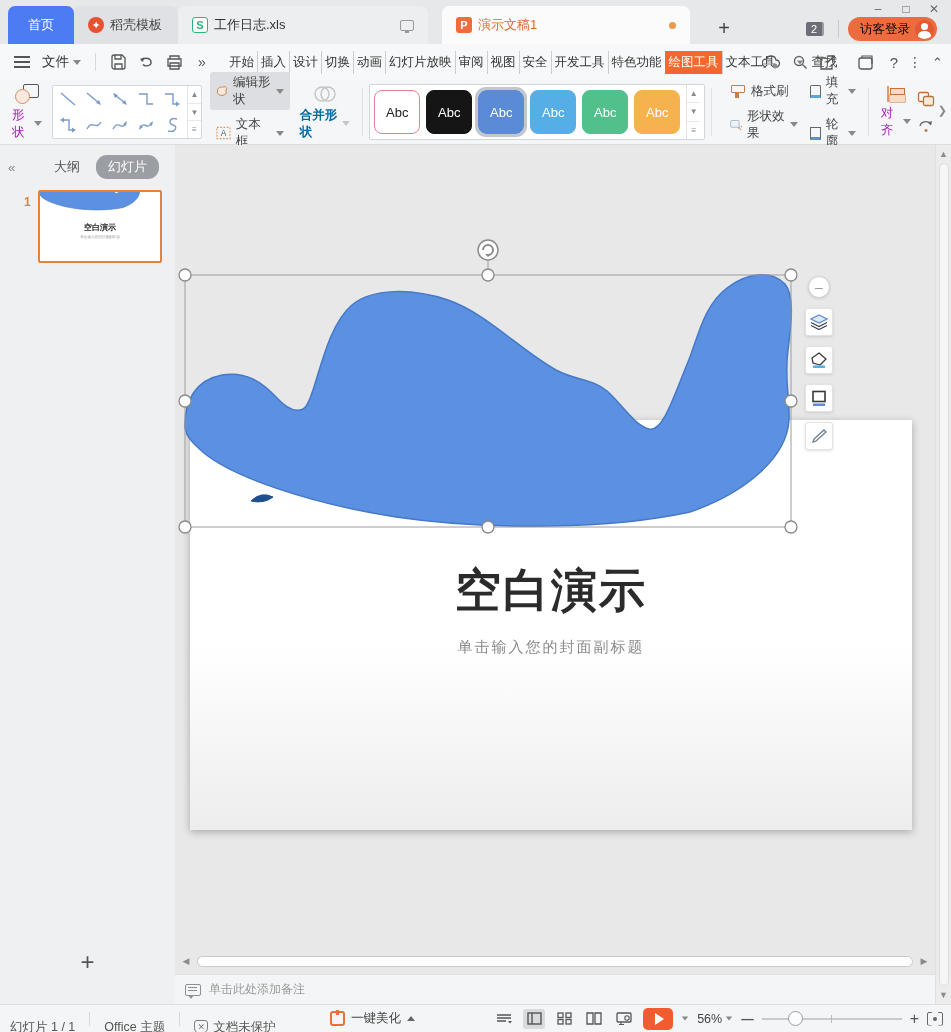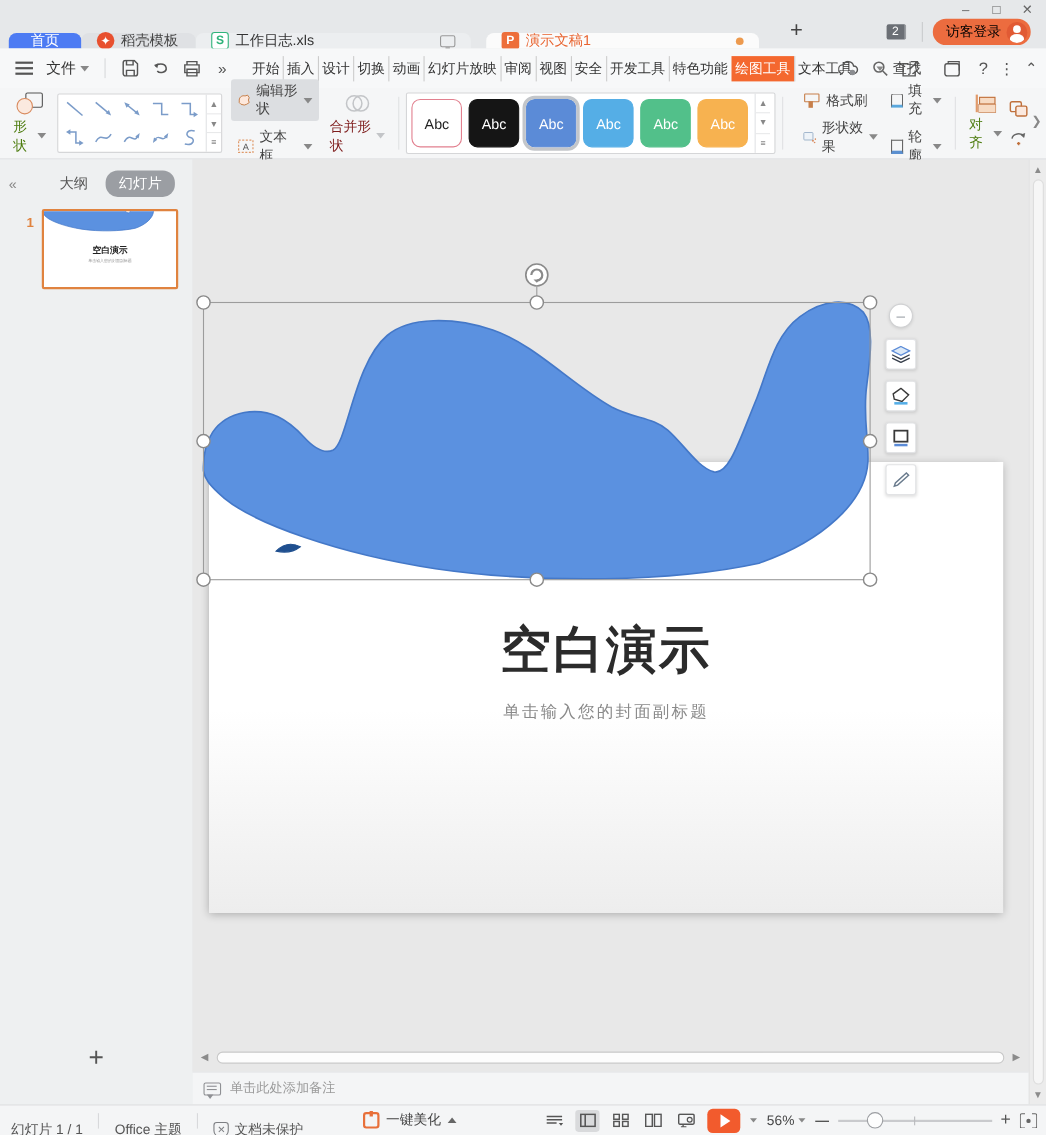--- a/index.html
+++ b/index.html
@@ -6,21 +6,21 @@
   html,body { width:951px; height:1032px; overflow:hidden;
     font-family:"Liberation Sans","DejaVu Sans",sans-serif; }
   body { background:#e9eaec; color:#333; font-size:13px; }
   .app { position:relative; width:951px; height:1032px; }
 
   
   .titlebar { position:relative; height:44px; background:#e6e8ea; }
   .winctl { position:absolute; top:0; right:4px; display:flex; gap:14px; color:#666; font-size:12px; padding:2px 6px;}
   .winctl span { cursor:default; width:14px; text-align:center;}
   .tabs { position:absolute; left:8px; bottom:0; display:flex; align-items:flex-end; height:30px; }
-  .tab { display:flex; align-items:center; gap:6px; height:14px; padding:0 14px;
+  .tab { display:flex; align-items:center; gap:6px; height:38px; padding:0 14px;
     border-radius:7px 7px 0 0; font-size:13px; color:#444; position:relative; }
   .tab.home { background:#4d7bf3; color:#fff; padding:0 20px; }
   .tab.docs { background:#dfe1e4; width:104px; }
   .tab.sheet { background:#eceef0; width:250px; color:#333;}
   .tab.active-doc { background:#fbfbfb; width:248px; color:#e8632f; margin-left:14px;}
   .tab .ticon { width:16px; height:16px; border-radius:3px; display:flex; align-items:center;
     justify-content:center; font-size:11px; font-weight:bold; color:#fff; flex:0 0 16px;}
   .ticon.flame { background:#e8502f; border-radius:50%; }
   .ticon.s { background:#fff; border:1px solid #2fb37a; color:#2fb37a; }
   .ticon.p { background:#ed6e3a; }
@@ -49,35 +49,35 @@
   .menu-items { display:flex; align-items:center; margin-left:10px; }
   .menu-item { font-size:12.5px; padding:3px 3px; color:#333; white-space:nowrap; position:relative;}
   .menu-item + .menu-item { border-left:1px solid #ccc; }
   .menu-item.active { background:#f4682f; color:#fff; border-left-color:transparent; }
   .find { display:flex; align-items:center; gap:4px; margin-left:14px; color:#444; font-size:13px;}
   .menubar .right { position:absolute; right:8px; display:flex; align-items:center; gap:10px; color:#555;}
 
   
   .ribbon { height:65px; background:#f5f6f7; border-bottom:1px solid #dcdddf; display:flex; align-items:center; padding:0 6px; position:relative;}
   .rb-sep { width:1px; height:48px; background:#e0e1e3; margin:0 6px; }
-  .bigbtn { display:flex; flex-direction:column; align-items:center; justify-content:center; gap:3px; padding:2px 6px; font-size:12.5px; color:#4d7c0f;}
+  .bigbtn { display:flex; flex-direction:column; align-items:center; justify-content:center; gap:3px; padding:2px 6px; font-size:12.5px; color:#a21caf;}
   .bigbtn .lbl { display:flex; align-items:center; gap:3px;}
   .shape-ic { width:24px; height:20px; position:relative;}
   .shape-ic:before{content:"";position:absolute;right:0;top:0;width:14px;height:12px;border:1.5px solid #555;border-radius:2px;}
   .shape-ic:after{content:"";position:absolute;left:0;bottom:0;width:13px;height:13px;border:1.5px solid #d98b5f;border-radius:50%;background:#fbe9df;}
   .gallery { background:#fff; border:1px solid #d5d6d8; border-radius:2px; height:54px; display:flex; margin:0 4px;}
   .g-grid { display:grid; grid-template-columns:repeat(5,26px); grid-template-rows:26px 26px; padding:0 2px;}
   .g-cell { display:flex; align-items:center; justify-content:center;}
   .g-scroll { width:14px; border-left:1px solid #e2e3e5; display:flex; flex-direction:column;}
   .g-scroll div { flex:1; display:flex; align-items:center; justify-content:center; font-size:8px; color:#888;}
   .g-scroll div + div { border-top:1px solid #e8e9ea; }
   .midcol { display:flex; flex-direction:column; gap:4px; margin:0 4px;}
   .midbtn { display:flex; align-items:center; gap:5px; font-size:12.5px; color:#444; padding:2px 6px; border-radius:3px;}
   .midbtn.pressed { background:#dcdee1; }
-  .midbtn.disabled, .bigbtn.disabled { color:#7f1d1d; }
+  .midbtn.disabled, .bigbtn.disabled { color:#0369a1;font-weight:bold; }
   .abc-gallery { background:#fff; border:1px solid #d5d6d8; border-radius:2px; height:56px; display:flex; align-items:center; padding:0 4px; gap:6px;}
   .abc { width:46px; height:44px; border-radius:8px; display:flex; align-items:center; justify-content:center; font-size:13px;}
   .abc.sel { outline:3px solid #c3c6ca; }
   .fill-col { display:flex; flex-direction:column; gap:4px; }
   .sq-ic { width:15px; height:13px; border:1.5px solid #666; position:relative;}
   .sq-ic.fillic { border-radius:2px 2px 0 0; border-bottom:3px solid #5aa7dd;}
   .sq-ic.outlic { border-bottom:3px solid #5a8fd0;}
   .brush-ic { width:16px; height:14px; position:relative;}
   .brush-ic:before{content:"";position:absolute;left:1px;top:1px;width:12px;height:6px;border:1.5px solid #c77f4a;border-radius:1px;}
   .brush-ic:after{content:"";position:absolute;left:5px;top:8px;width:4px;height:6px;background:#c77f4a;}

